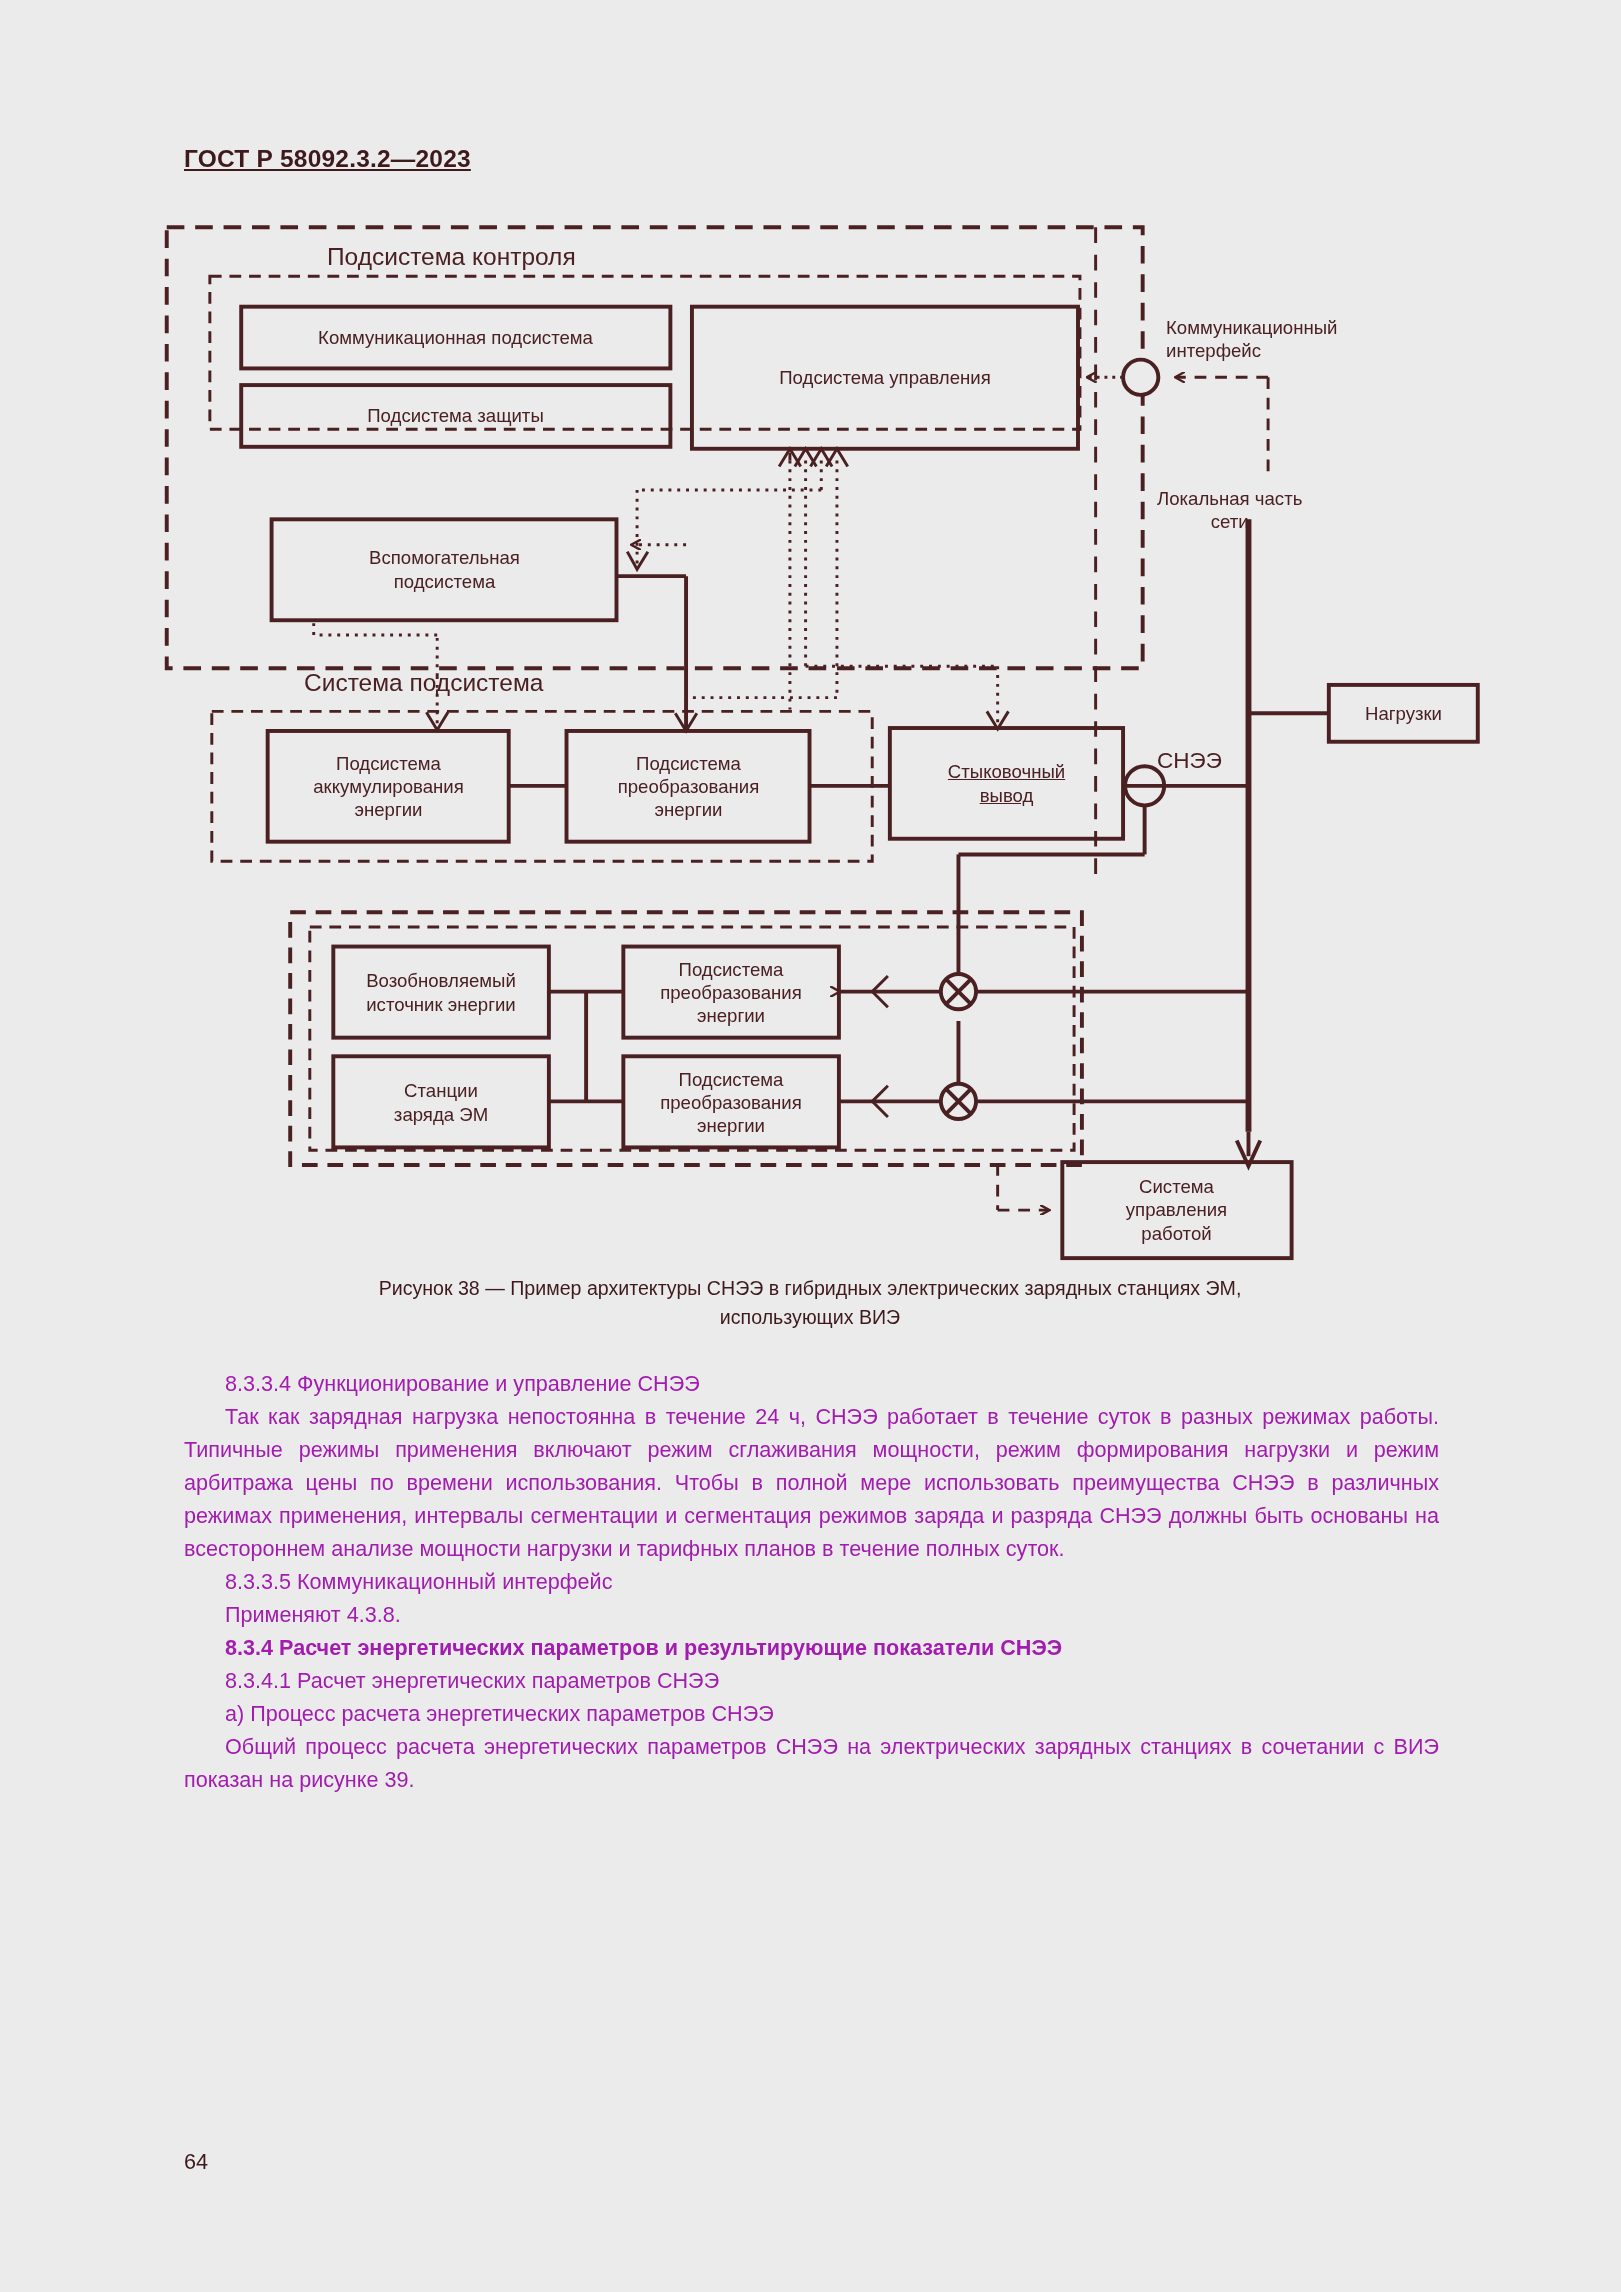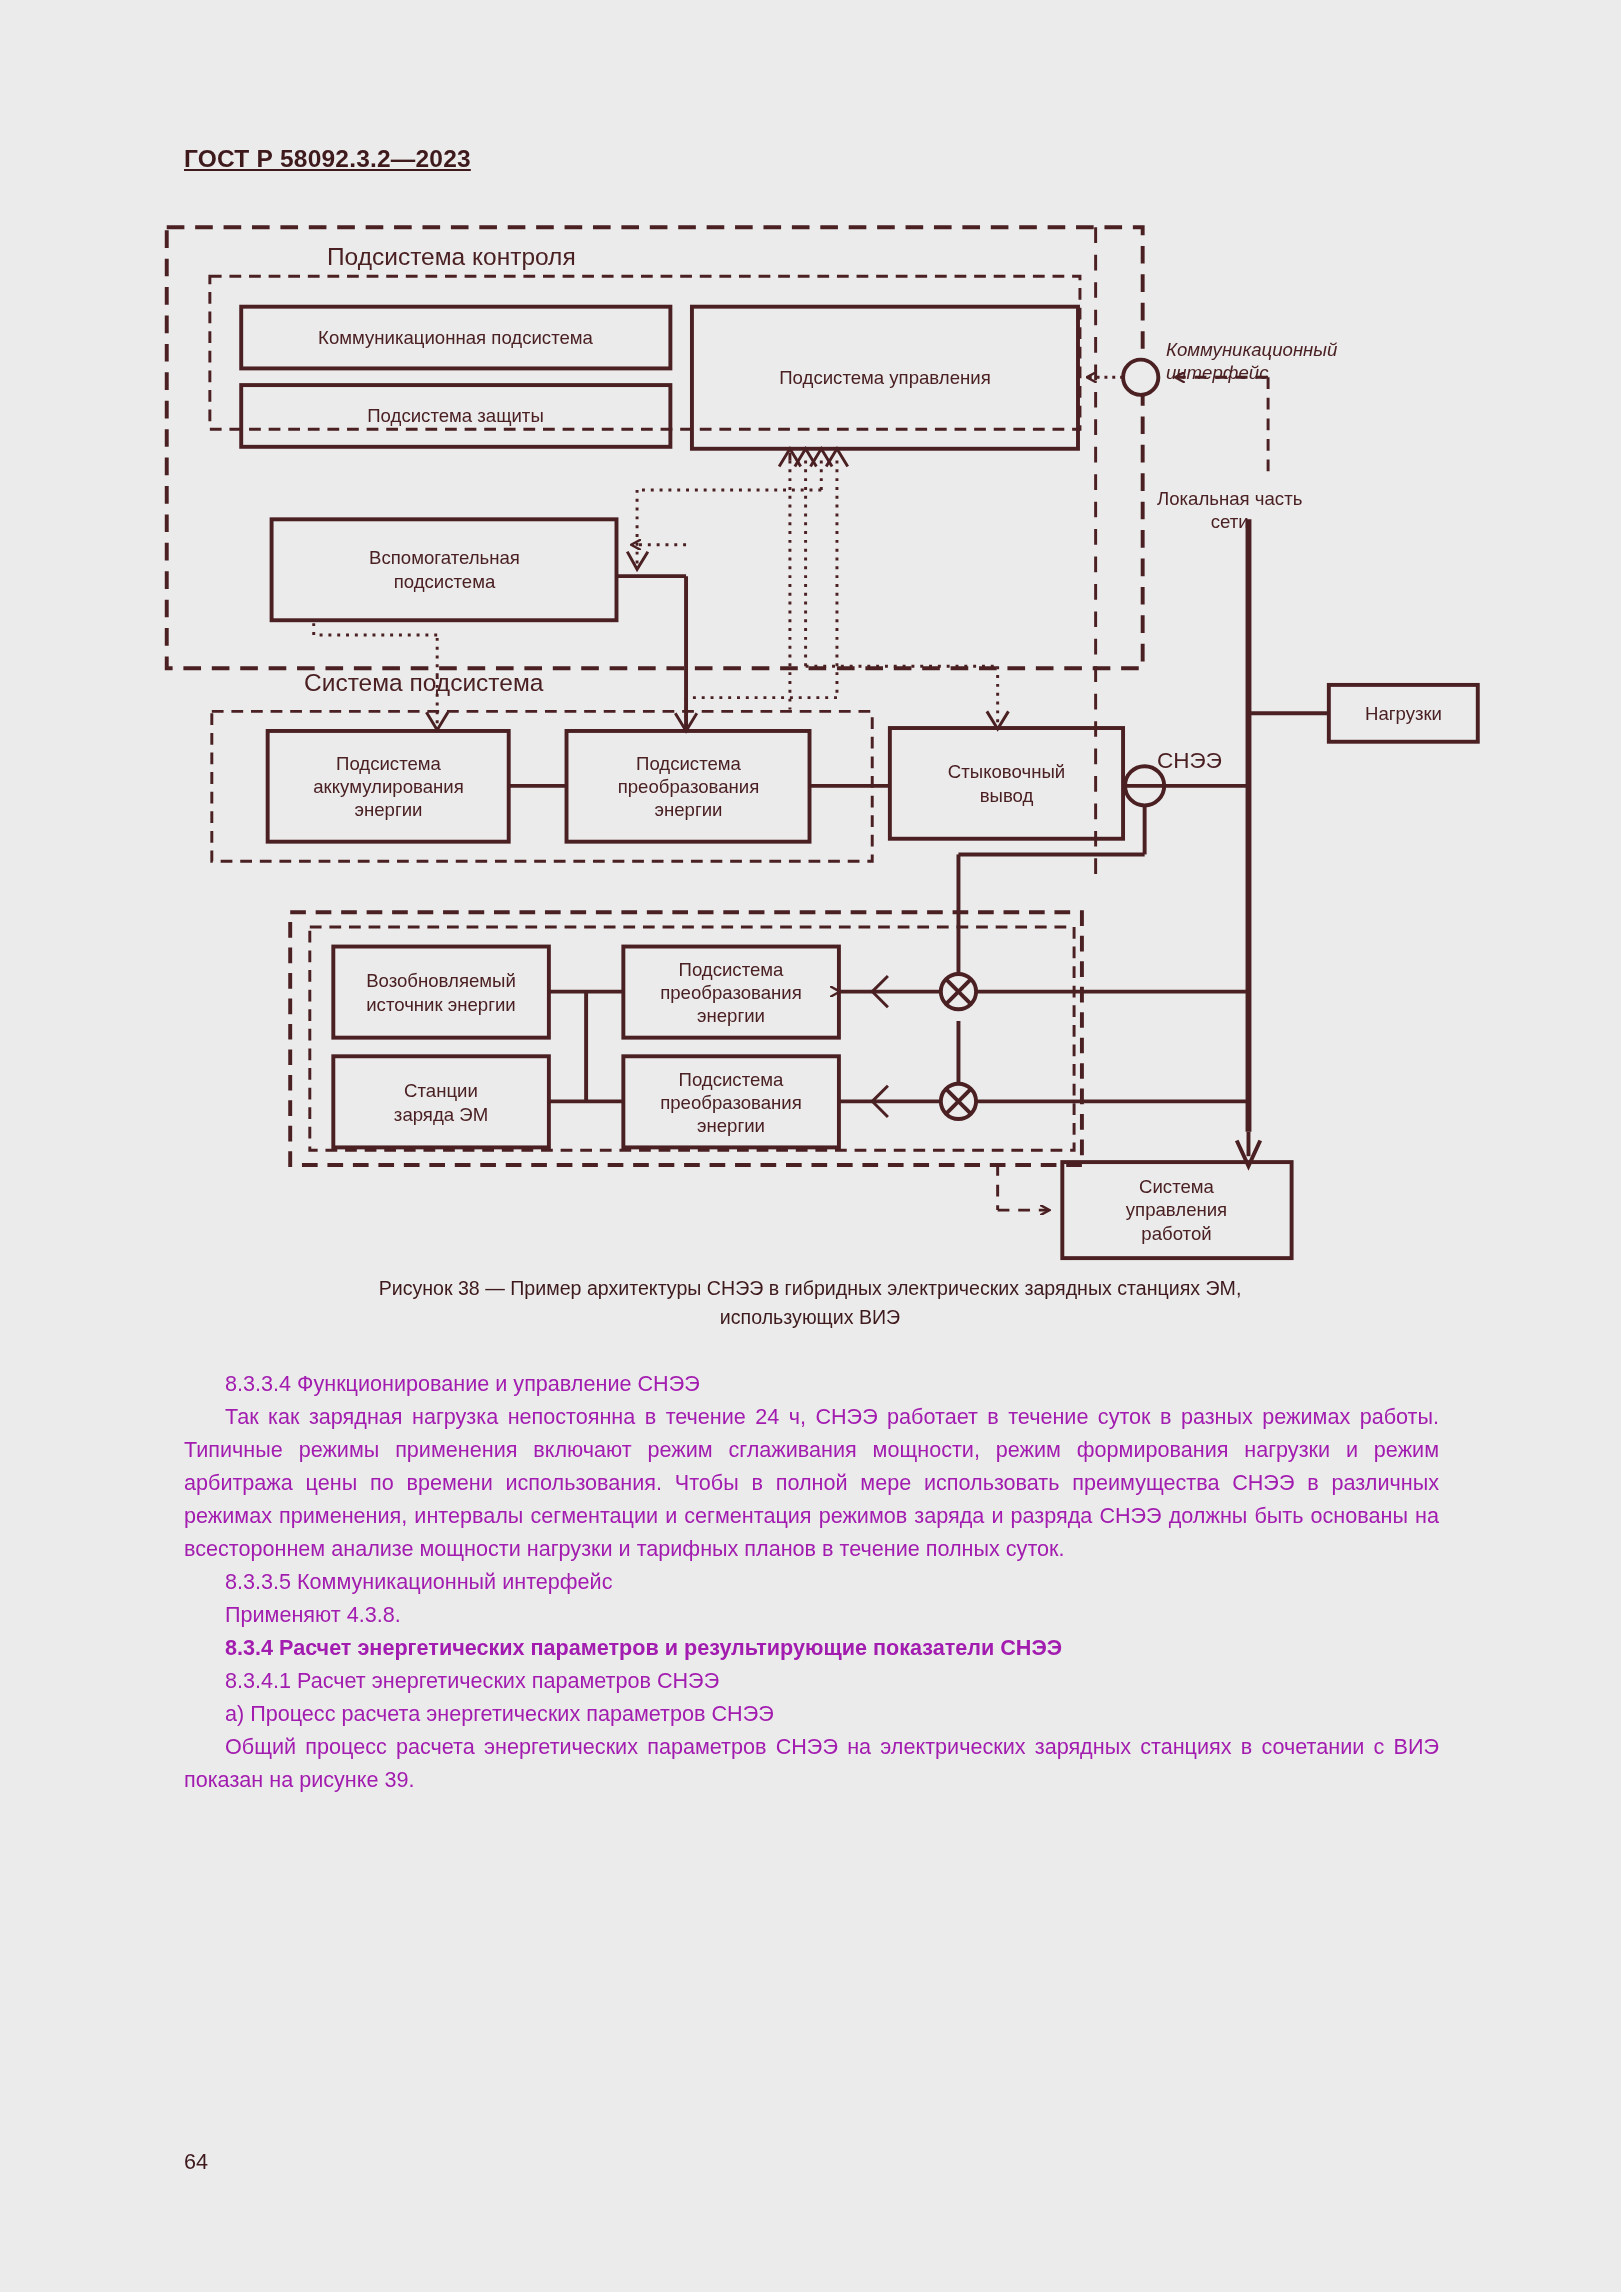--- a/index.html
+++ b/index.html
@@ -254,21 +254,21 @@
 подсистема</div>
 
     <div class="boxtext" style="left:268px; top:731px; width:241px; height:111px;">Подсистема
 аккумулирования
 энергии</div>
 
     <div class="boxtext" style="left:567px; top:731px; width:243px; height:111px;">Подсистема
 преобразования
 энергии</div>
 
-    <div class="boxtext" style="left:890px; top:728px; width:233px; height:111px;">Стыковочный
+    <div class="boxtext" style="left:890px; top:728px; width:233px; height:111px;text-decoration:underline;">Стыковочный
 вывод</div>
 
     <div class="boxtext" style="left:1329px; top:685px; width:149px; height:57px;">Нагрузки</div>
 
     <div class="boxtext" style="left:333px; top:947px; width:216px; height:91px;">Возобновляемый
 источник энергии</div>
 
     <div class="boxtext" style="left:623px; top:947px; width:216px; height:91px;">Подсистема
 преобразования
 энергии</div>
@@ -277,21 +277,21 @@
 заряда ЭМ</div>
 
     <div class="boxtext" style="left:623px; top:1057px; width:216px; height:91px;">Подсистема
 преобразования
 энергии</div>
 
     <div class="boxtext" style="left:1062px; top:1162px; width:229px; height:96px;">Система
 управления
 работой</div>
 
-    <div class="freetext" style="left:1166px; top:338px;font-style:italic;">Коммуникационный
+    <div class="freetext" style="left:1166px; top:316px;">Коммуникационный
 интерфейс</div>
 
     <div class="freetext" style="left:1157px; top:487px; text-align:center;">Локальная часть
 сети</div>
 
     <div class="freetext" style="left:1157px; top:747px; font-size:22.5px;">СНЭЭ</div>
 
   </div>
 
   <div id="figure-caption" style="white-space: pre-line;">Рисунок 38 — Пример архитектуры СНЭЭ в гибридных электрических зарядных станциях ЭМ,

